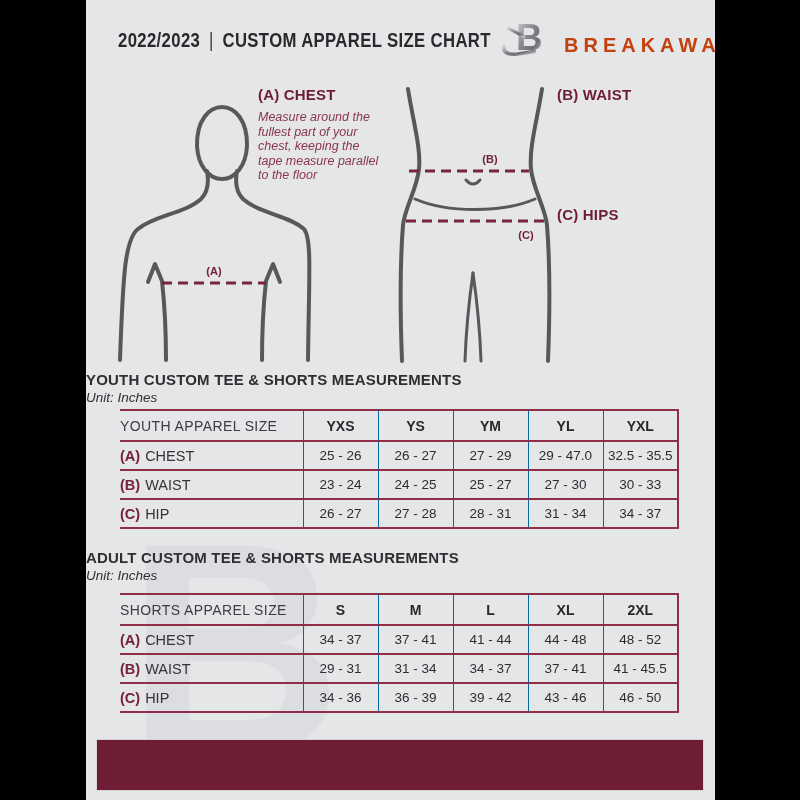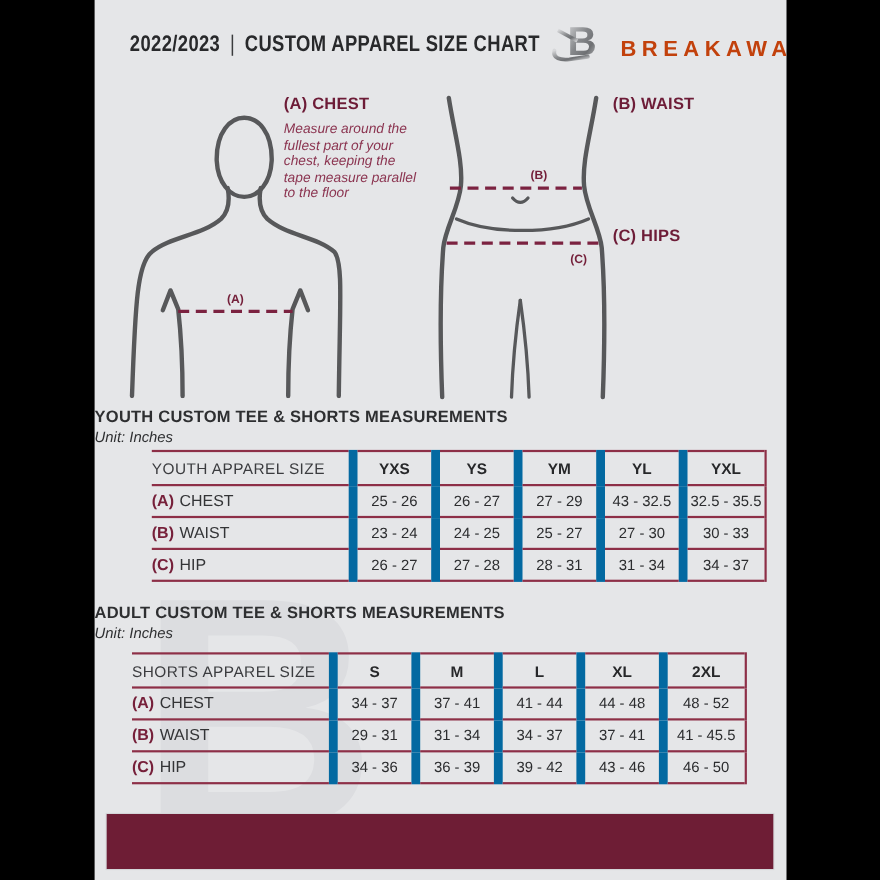--- a/index.html
+++ b/index.html
@@ -41,26 +41,26 @@
   .section-title{position:absolute;left:0;width:629px;text-align:left;
                  font-weight:700;font-size:15px;color:#2e2f31;letter-spacing:.2px;}
   .section-unit{position:absolute;left:0;width:629px;text-align:left;
                 font-style:italic;font-size:13.5px;color:#2e2f31;}
   .t-youth-title{top:371px;} .t-youth-unit{top:390px;}
   .t-adult-title{top:549px;} .t-adult-unit{top:568px;}
 
   
   .size-table{position:absolute;left:34px;width:558px;border-collapse:collapse;
               table-layout:fixed;border-bottom:2px solid #8d2f47;}
-  .tbl-youth{top:409px;margin-left:18px;} .tbl-adult{top:593px;}
+  .tbl-youth{top:409px;} .tbl-adult{top:593px;}
   .size-table col.c-label{width:183px;} .size-table col.c-size{width:75px;}
   .size-table tr{border-top:2px solid #8d2f47;}
   .size-table th,.size-table td{padding:0;vertical-align:middle;}
   .size-table th{height:29px;} .size-table td{height:27px;}
-  .size-table th:nth-child(n+2),.size-table td:nth-child(n+2){border-left:8px solid #0369a1;}
+  .size-table th:nth-child(n+2),.size-table td:nth-child(n+2){border-left:1px solid #0369a1;}
   .size-table th:last-child,.size-table td:last-child{border-right:2px solid #8d2f47;}
   .label-head{text-align:left;padding-left:15px;font-weight:400;font-size:14px;
               letter-spacing:.4px;color:#3b3c3f;}
   .size-col{text-align:center;font-weight:700;font-size:14px;color:#27282a;}
   .row-label{text-align:left;padding-left:15px;font-size:14.5px;color:#333436;}
   .row-label .pfx{color:#76203a;font-weight:700;margin-right:5px;}
   .val{text-align:center;font-size:13.5px;color:#2c2d2f;}
 
   
   .footer-bar{position:absolute;left:11px;top:740px;width:606px;height:50px;
@@ -160,21 +160,21 @@
           <th class="size-col">YS</th>
           <th class="size-col">YM</th>
           <th class="size-col">YL</th>
           <th class="size-col">YXL</th>
         </tr>
         <tr>
           <td class="row-label"><span class="pfx">(A)</span><span>CHEST</span></td>
           <td class="val">25 - 26</td>
           <td class="val">26 - 27</td>
           <td class="val">27 - 29</td>
-          <td class="val">43 - 32.5</td>
+          <td class="val">29 - 47.0</td>
           <td class="val">32.5 - 35.5</td>
         </tr>
         <tr>
           <td class="row-label"><span class="pfx">(B)</span><span>WAIST</span></td>
           <td class="val">23 - 24</td>
           <td class="val">24 - 25</td>
           <td class="val">25 - 27</td>
           <td class="val">27 - 30</td>
           <td class="val">30 - 33</td>
         </tr>

